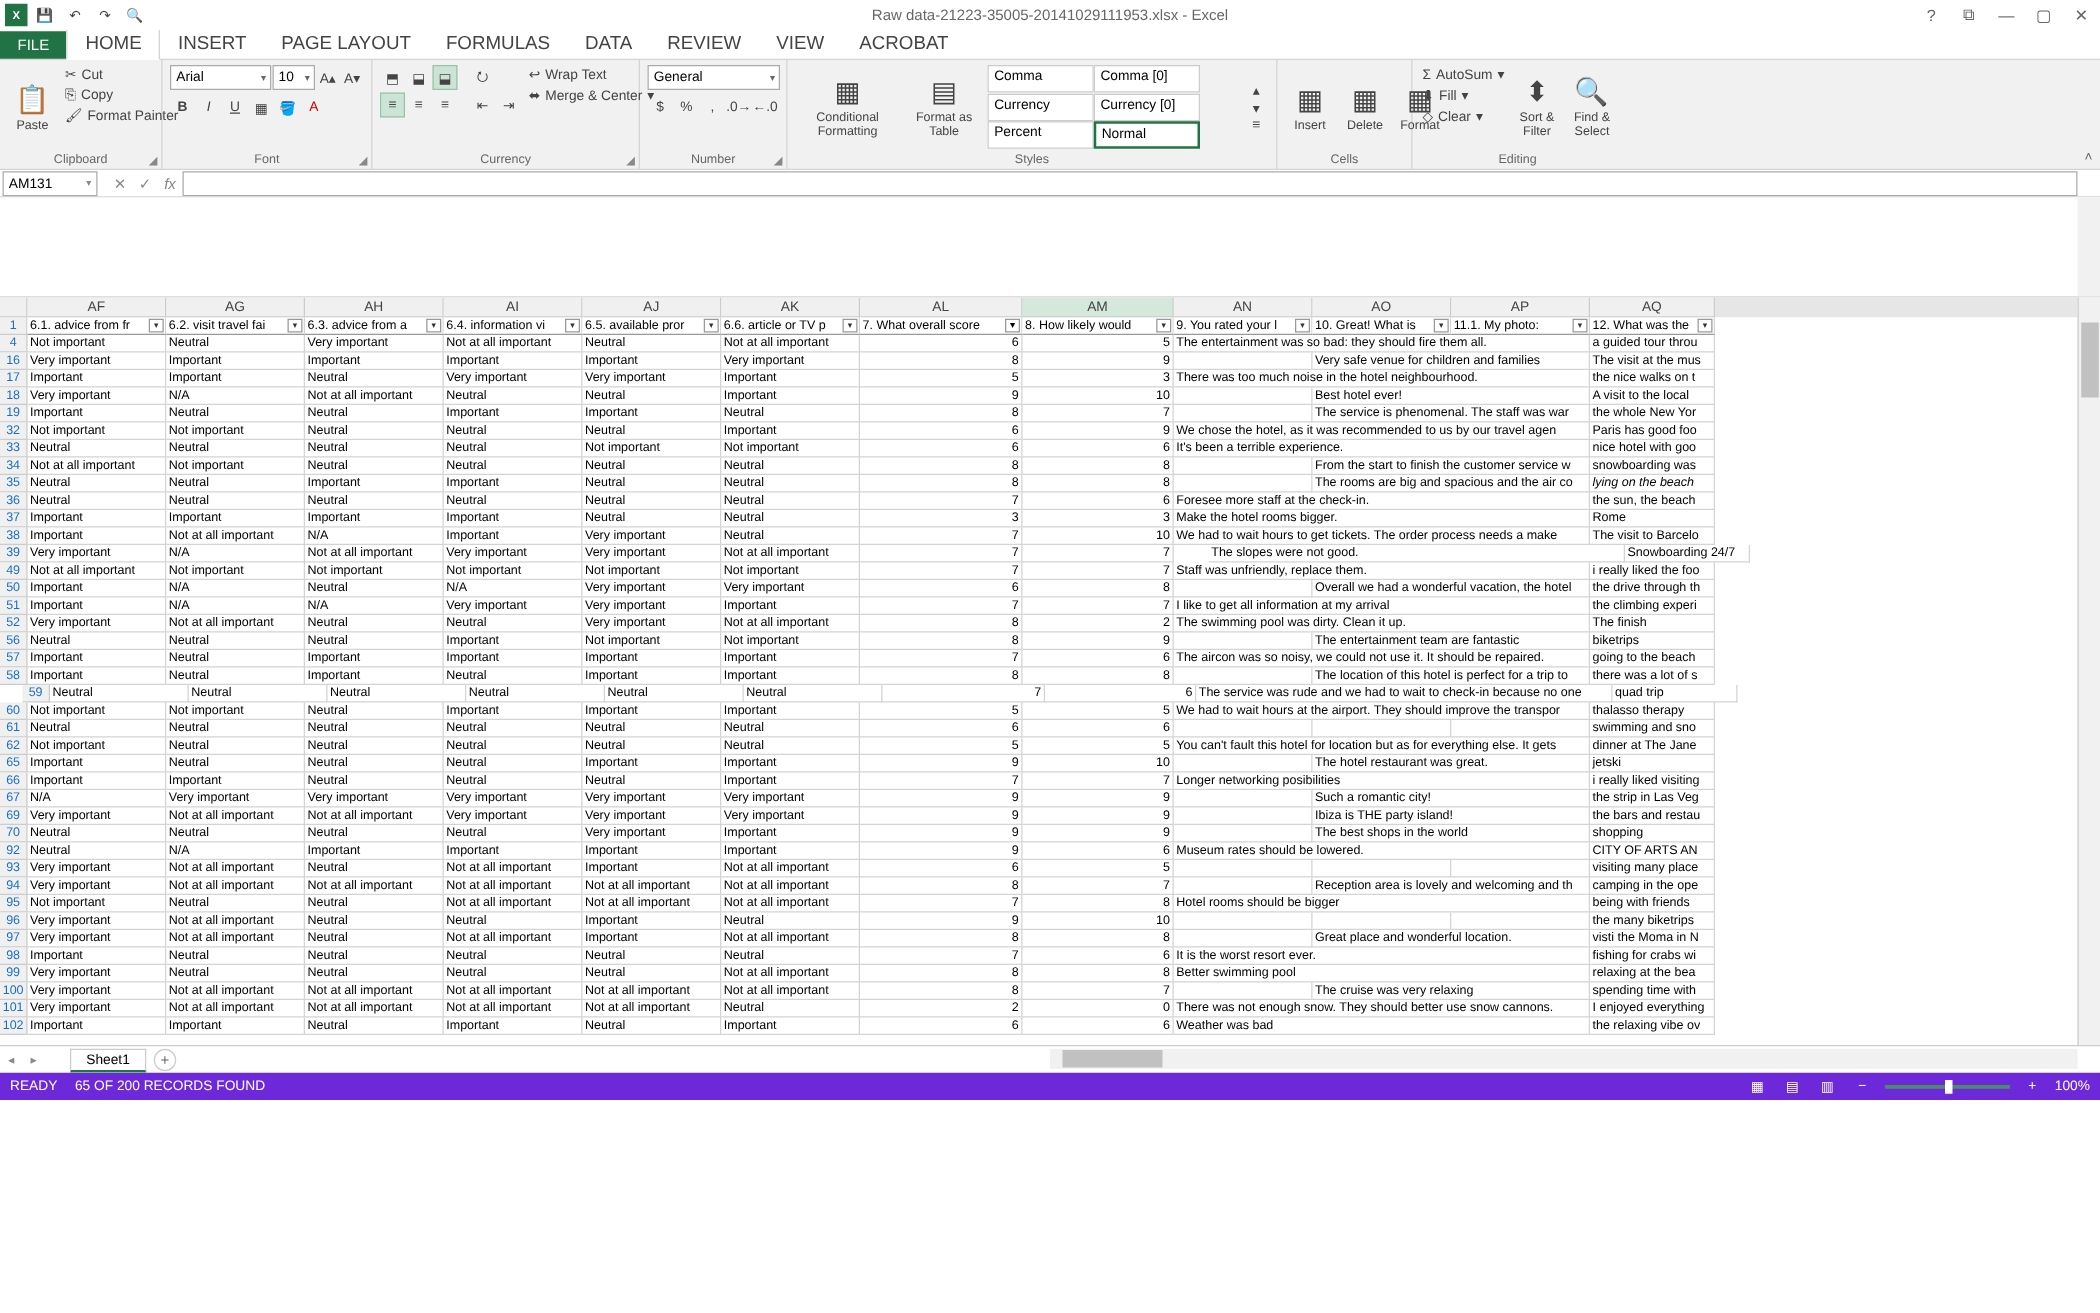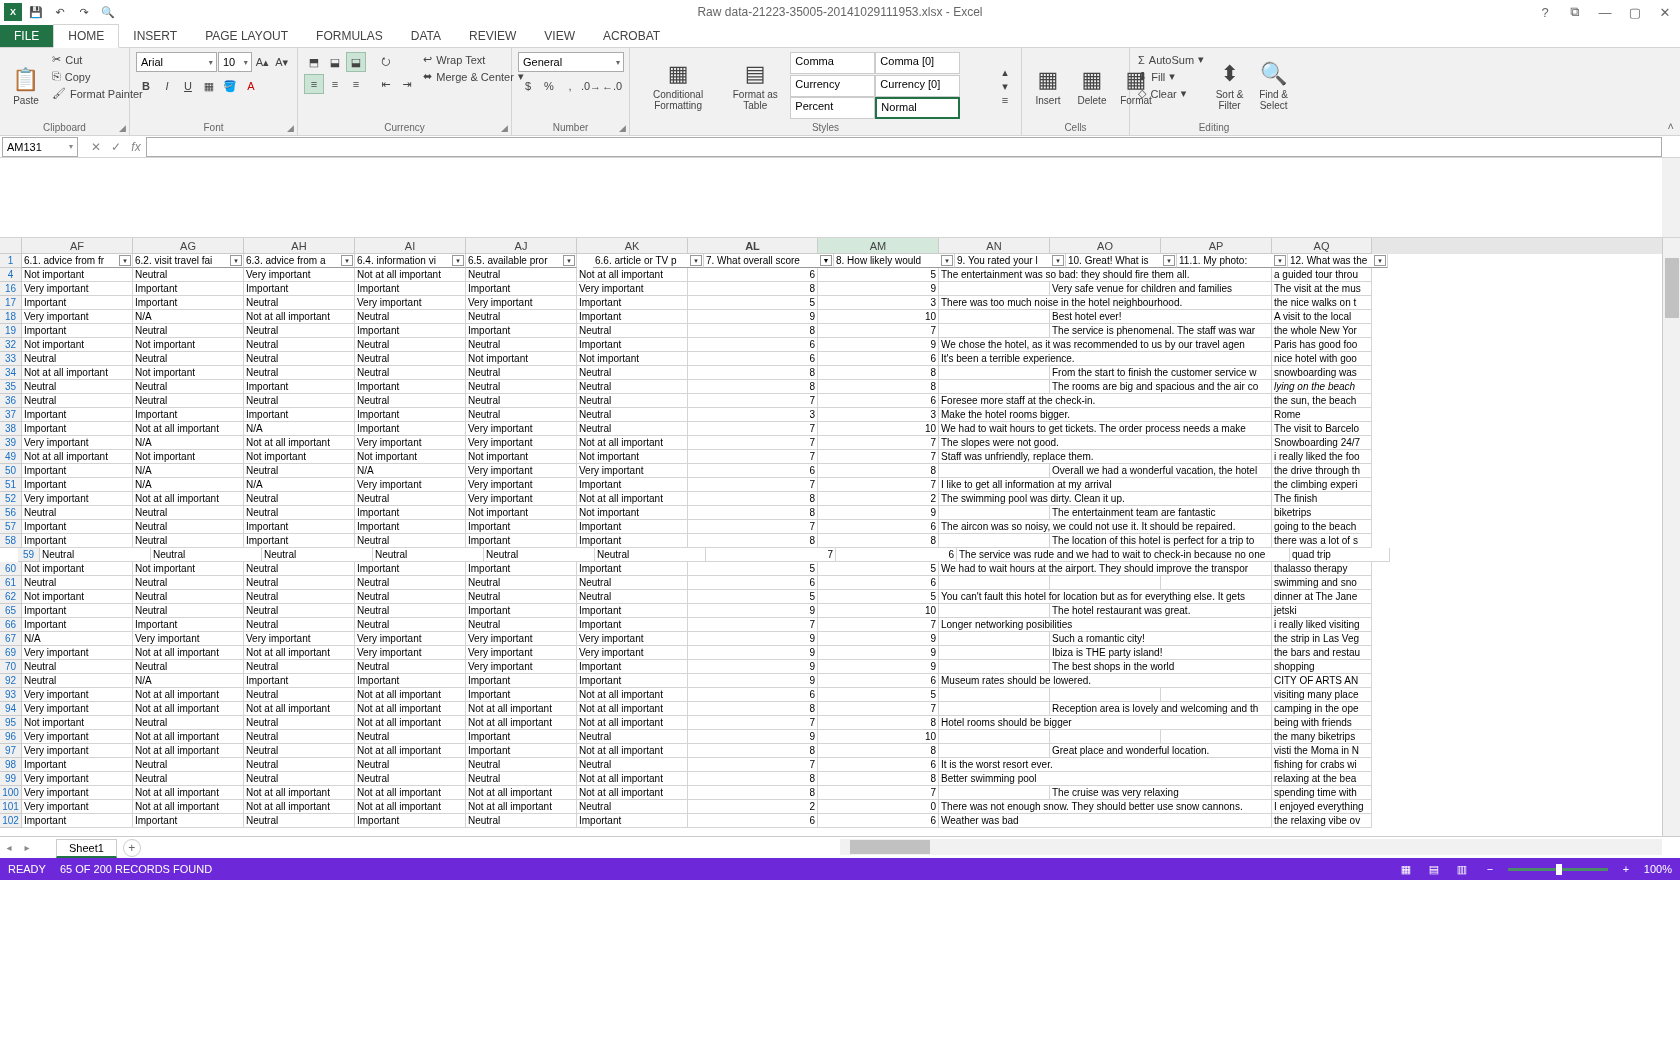--- a/index.html
+++ b/index.html
@@ -6,21 +6,21 @@
 body { background:#fff; overflow:hidden; width:1680px; height:1050px; position:relative; font-size:11px; }
 .titlebar { height:24px; background:#fff; display:flex; align-items:center; position:relative; }
 .qat { display:flex; align-items:center; gap:4px; padding-left:4px; }
 .qat-icon { width:20px; height:20px; display:flex; align-items:center; justify-content:center; color:#444; cursor:pointer; }
 .app-icon { width:18px; height:18px; background:#217346; color:#fff; display:flex; align-items:center; justify-content:center; font-size:9px; font-weight:bold; }
 .title-text { position:absolute; left:50%; transform:translateX(-50%); font-size:12px; color:#666; }
 .win-controls { position:absolute; right:0; display:flex; }
 .win-btn { width:30px; height:20px; display:flex; align-items:center; justify-content:center; color:#666; cursor:pointer; font-size:13px; }
 .tabs { height:24px; background:#fff; display:flex; align-items:flex-end; border-bottom:1px solid #d4d4d4; }
 .tab-file { background:#217346; color:#fff; padding:4px 14px; font-size:12px; cursor:pointer; }
-.tab { padding:4px 14px; font-size:12px; color:#444; cursor:pointer; }
+.tab { padding:4px 14px; font-size:15px; color:#444; cursor:pointer; }
 .tab.active { border:1px solid #d4d4d4; border-bottom:1px solid #fff; margin-bottom:-1px; background:#fff; }
 .ribbon { height:88px; background:#f1f1f1; border-bottom:1px solid #d4d4d4; display:flex; position:relative; }
 .group { border-right:1px solid #d4d4d4; padding:4px 6px 2px 6px; display:flex; flex-direction:column; justify-content:space-between; position:relative; }
 .group-label { font-size:10px; color:#666; text-align:center; padding-top:2px; }
 .group-body { display:flex; gap:4px; flex:1; }
 .vbtn { display:flex; flex-direction:column; align-items:center; justify-content:center; gap:2px; padding:2px 4px; cursor:pointer; min-width:40px; }
 .vbtn .ico { font-size:22px; color:#444; }
 .vbtn .lbl { font-size:10px; color:#444; text-align:center; line-height:11px; }
 .stack { display:flex; flex-direction:column; gap:2px; }
 .hitem { display:flex; align-items:center; gap:4px; font-size:11px; color:#444; cursor:pointer; padding:1px 2px; white-space:nowrap; }
@@ -279,35 +279,35 @@
 <div class="grid-area">
   <div style="flex:1; overflow:hidden;">
     <div class="colhdr-row" id="colhdr-row">
       <div class="corner"></div>
     <div class="colhdr" style="width: 111px;">AF</div>
         <div class="colhdr" style="width: 111px;">AG</div>
         <div class="colhdr" style="width: 111px;">AH</div>
         <div class="colhdr" style="width: 111px;">AI</div>
         <div class="colhdr" style="width: 111px;">AJ</div>
         <div class="colhdr" style="width: 111px;">AK</div>
-        <div class="colhdr" style="width: 130px; font-weight: bold;">AL</div>
+        <div class="colhdr" style="width: 130px;">AL</div>
         <div class="colhdr sel" style="width: 121px;">AM</div>
         <div class="colhdr" style="width: 111px;">AN</div>
         <div class="colhdr" style="width: 111px;">AO</div>
         <div class="colhdr" style="width: 111px;">AP</div>
         <div class="colhdr" style="width: 100px;">AQ</div>
       </div>
     <div class="filter-row" id="filter-row">
       <div class="rowhdr" style="height:14px;width:22px;">1</div>
     <div class="filter-cell" style="width: 111px;"><span>6.1. advice from fr</span><div class="fbtn">▾</div></div>
         <div class="filter-cell" style="width: 111px;"><span>6.2. visit travel fai</span><div class="fbtn">▾</div></div>
         <div class="filter-cell" style="width: 111px;"><span>6.3. advice from a</span><div class="fbtn">▾</div></div>
         <div class="filter-cell" style="width: 111px;"><span>6.4. information vi</span><div class="fbtn">▾</div></div>
         <div class="filter-cell" style="width: 111px;"><span>6.5. available pror</span><div class="fbtn">▾</div></div>
-        <div class="filter-cell" style="width: 111px; margin-left: 16px;"><span>6.6. article or TV p</span><div class="fbtn">▾</div></div>
+        <div class="filter-cell" style="width: 111px;"><span>6.6. article or TV p</span><div class="fbtn">▾</div></div>
         <div class="filter-cell" style="width: 130px;"><span>7. What overall score</span><div class="fbtn filt">▼</div></div>
         <div class="filter-cell" style="width: 121px;"><span>8. How likely would</span><div class="fbtn">▾</div></div>
         <div class="filter-cell" style="width: 111px;"><span>9. You rated your l</span><div class="fbtn">▾</div></div>
         <div class="filter-cell" style="width: 111px;"><span>10. Great! What is</span><div class="fbtn">▾</div></div>
         <div class="filter-cell" style="width: 111px;"><span>11.1. My photo:</span><div class="fbtn">▾</div></div>
         <div class="filter-cell" style="width: 100px;"><span>12. What was the</span><div class="fbtn">▾</div></div>
       </div>
     <div class="data-rows" id="data-rows">
         <div class="drow">
           <div class="rowhdr" style="width: 22px;">4</div>
@@ -473,21 +473,21 @@
         <div class="drow">
           <div class="rowhdr" style="width: 22px;">39</div>
           <div class="cell" style="width: 111px;">Very important</div>
           <div class="cell" style="width: 111px;">N/A</div>
           <div class="cell" style="width: 111px;">Not at all important</div>
           <div class="cell" style="width: 111px;">Very important</div>
           <div class="cell" style="width: 111px;">Very important</div>
           <div class="cell" style="width: 111px;">Not at all important</div>
           <div class="cell num" style="width: 130px;">7</div>
           <div class="cell num" style="width: 121px;">7</div>
-          <div class="cell" style="width: 333px;">The slopes were not good.</div>
+          <div class="cell" style="width: 333px; margin-left: 28px;">The slopes were not good.</div>
           <div class="cell" style="width: 100px;">Snowboarding 24/7</div>
         </div>
         <div class="drow">
           <div class="rowhdr" style="width: 22px;">49</div>
           <div class="cell" style="width: 111px;">Not at all important</div>
           <div class="cell" style="width: 111px;">Not important</div>
           <div class="cell" style="width: 111px;">Not important</div>
           <div class="cell" style="width: 111px;">Not important</div>
           <div class="cell" style="width: 111px;">Not important</div>
           <div class="cell" style="width: 111px;">Not important</div>

